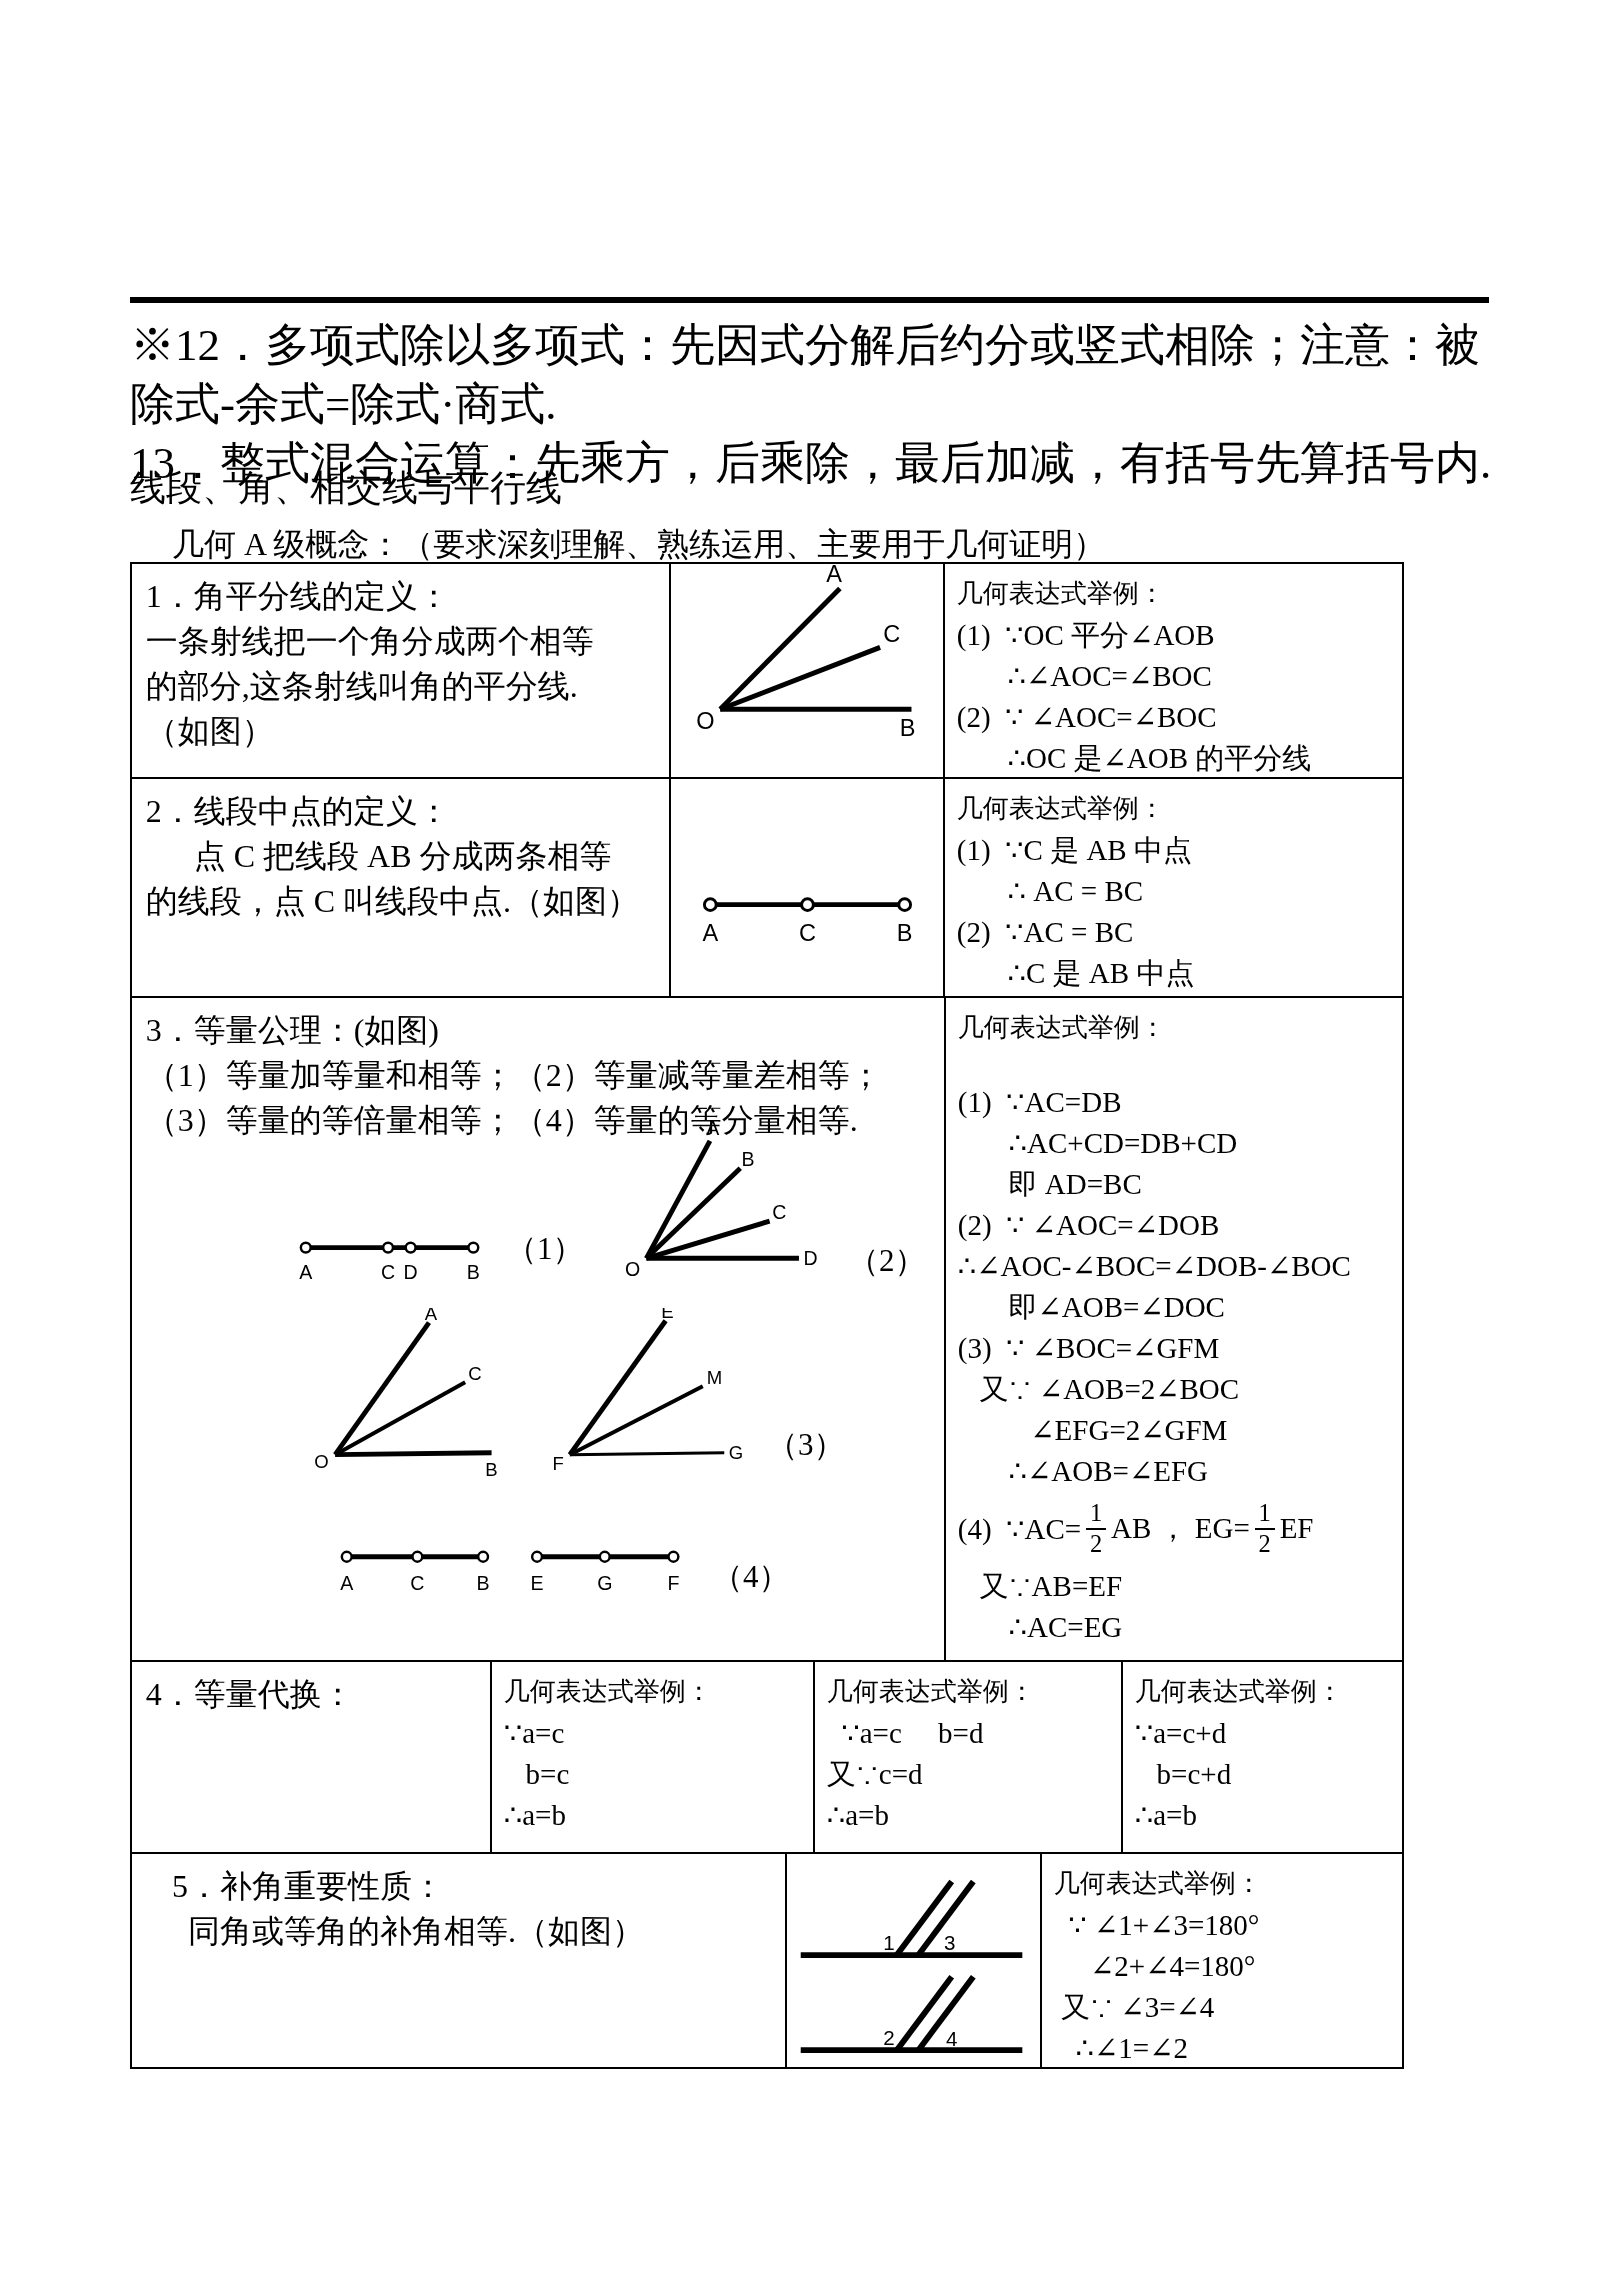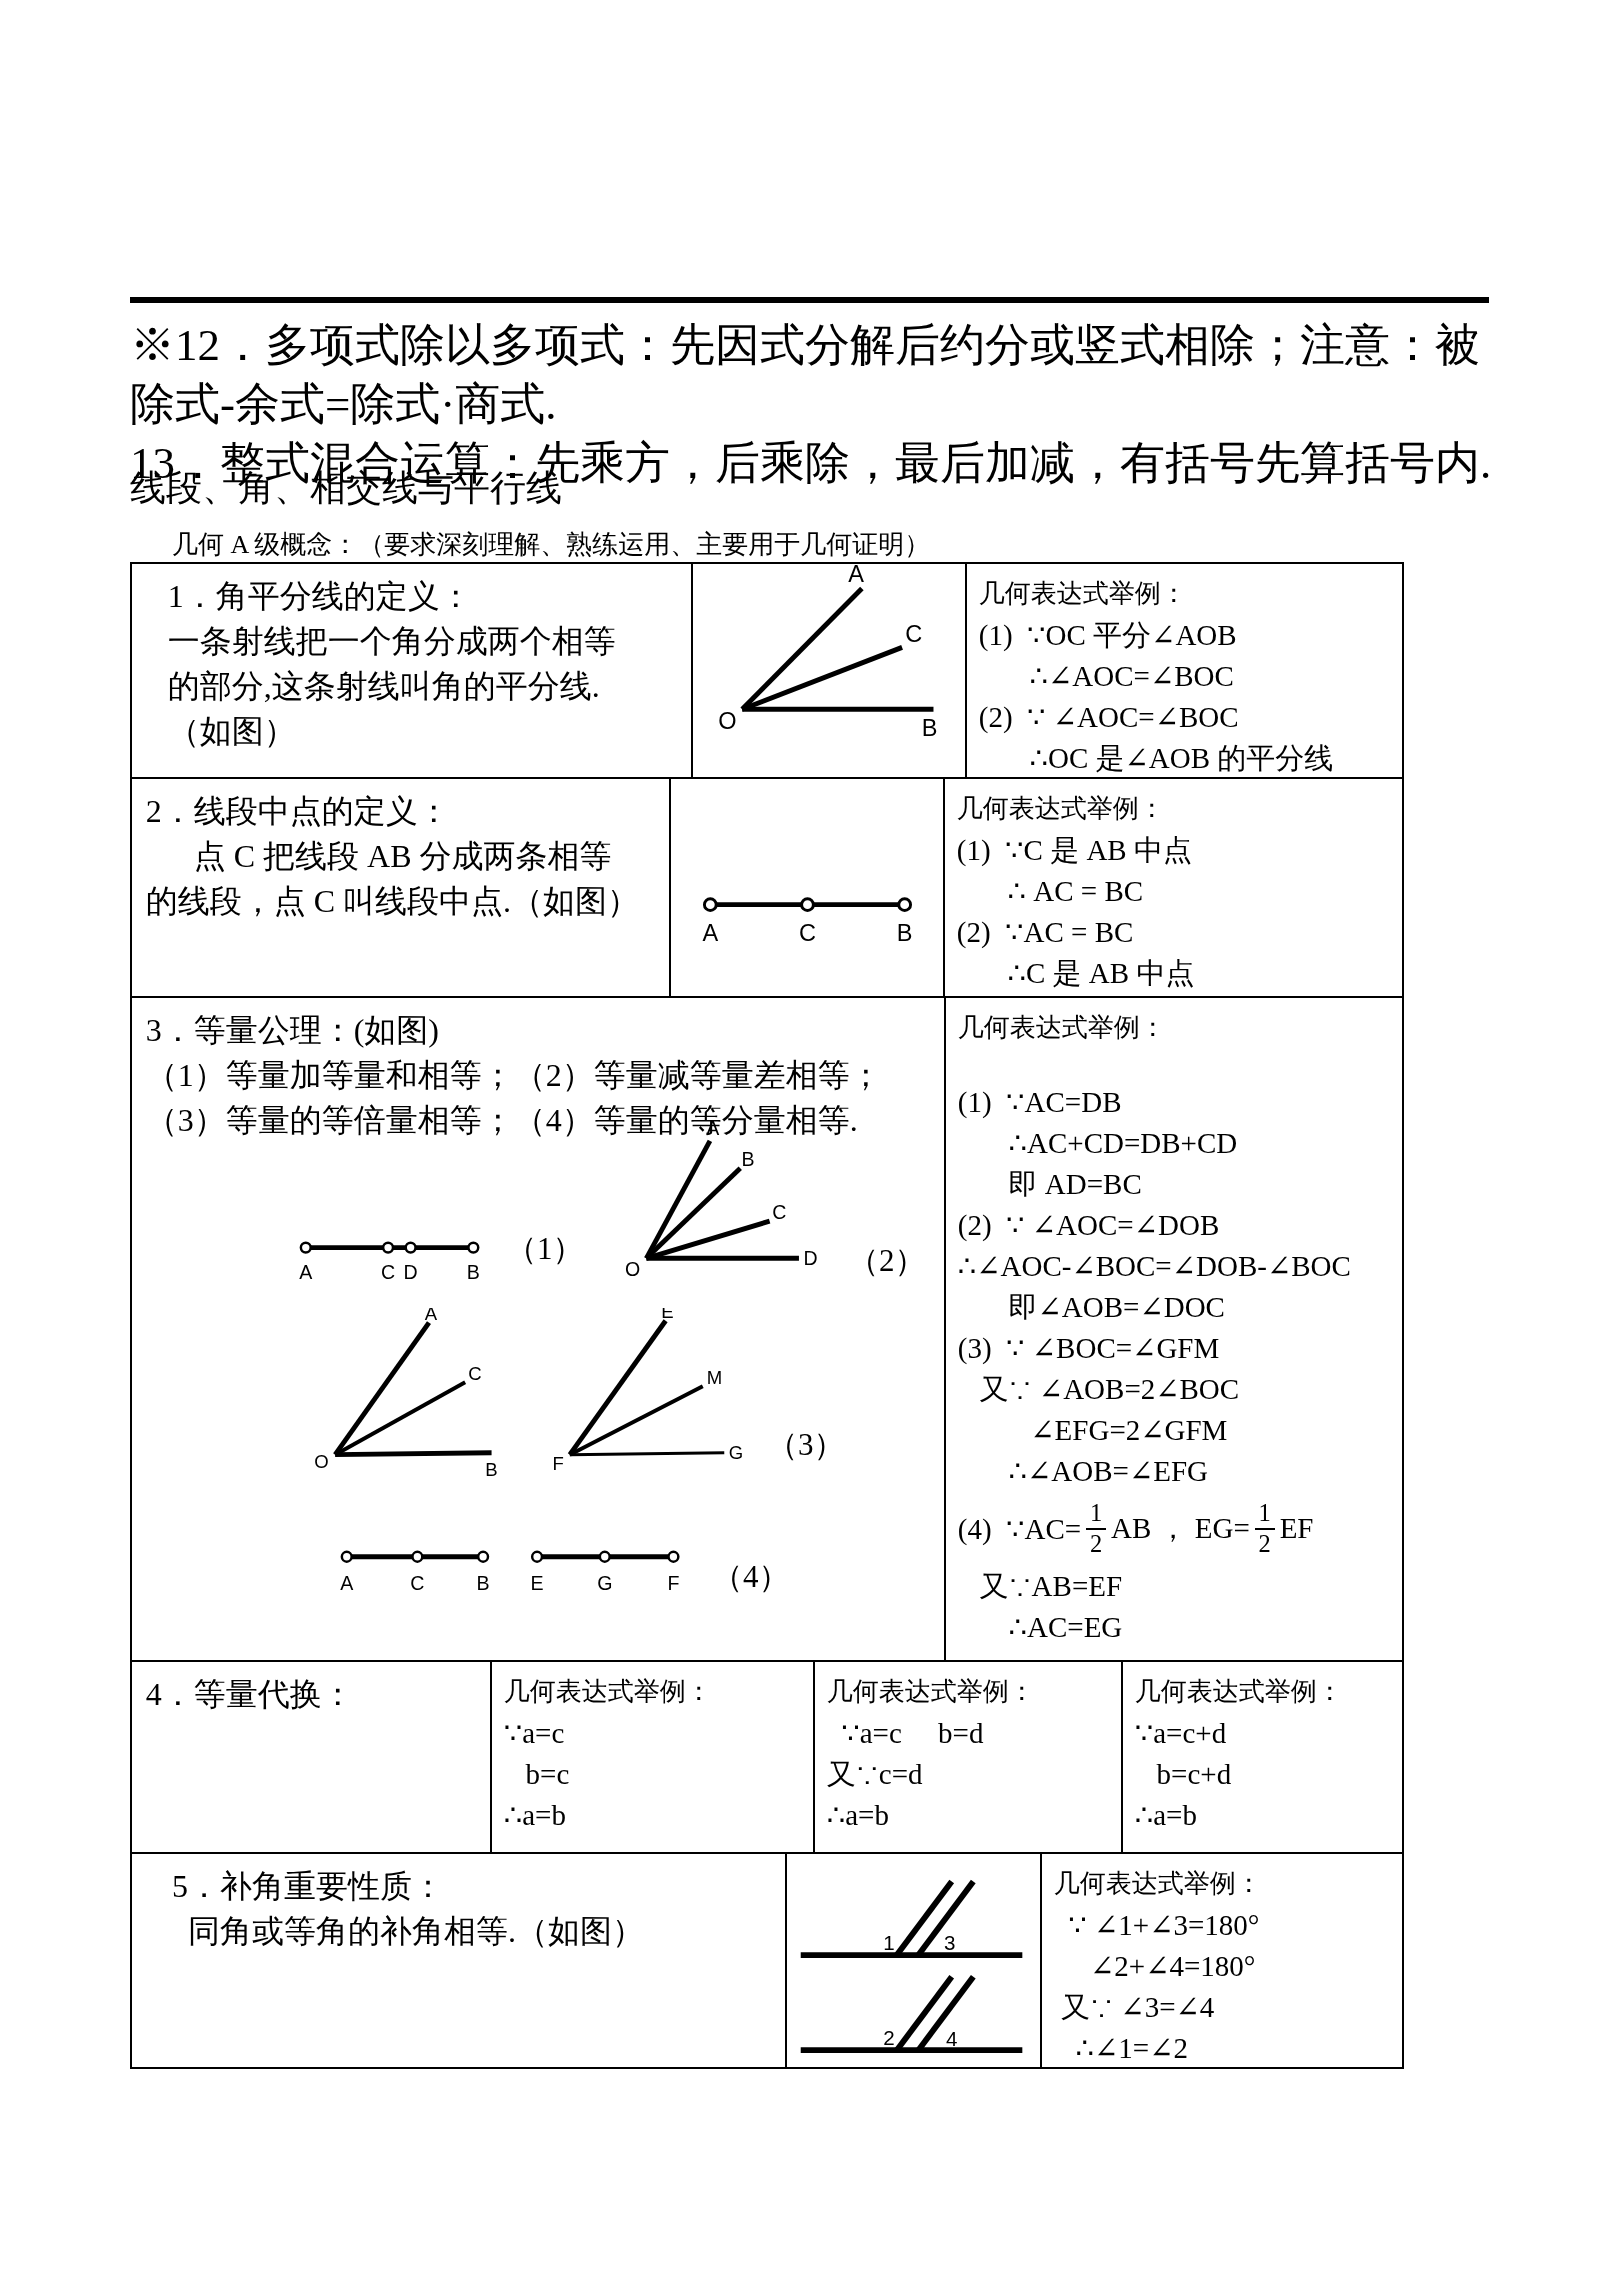--- a/index.html
+++ b/index.html
@@ -1,24 +1,24 @@
 <!DOCTYPE html>
 <html><head>
 <meta charset="utf-8">
 <style>
   html,body{margin:0;padding:0;background:#e8e8e8;}
   .page{position:relative;width:1621px;height:2293px;background:#ffffff;color:#000;
         font-family:"Liberation Serif","DejaVu Serif",serif;overflow:hidden;}
   .toprule{position:absolute;left:130px;top:297px;width:1359px;height:5.9px;background:#000;}
   .notes{position:absolute;left:130px;top:316px;width:1372px;font-size:45px;line-height:59px;white-space:pre-wrap;}
   .sec-title{position:absolute;left:130px;top:467px;font-size:36px;line-height:43px;}
-  .sec-sub{position:absolute;left:172px;top:523px;font-size:26px;line-height:43px;}
+  .sec-sub{position:absolute;left:172px;top:523px;font-size:32px;line-height:43px;}
   .tbl{position:absolute;left:130px;top:562px;width:1274px;box-sizing:border-box;border:2.9px solid #000;}
   .trow{display:flex;box-sizing:border-box;border-top:2.9px solid #000;}
-  .trow.first{border-top:none;padding-left:22px;}
+  .trow.first{border-top:none;}
   .cell{box-sizing:border-box;border-left:2.9px solid #000;position:relative;overflow:hidden;}
   .cell.first{border-left:none;}
   .cell.last{flex:1;}
   .r1{height:213px;} .r2{height:219px;} .r3{height:664px;} .r4{height:192px;} .r5{height:215px;}
   .def{padding:9.8px 13.7px;font-size:32px;line-height:45px;white-space:pre-wrap;}
   .excell{padding:7.8px 11.8px;}
   .ex-title{font-size:26px;line-height:43px;white-space:pre-wrap;}
   .ex-block{font-size:29px;line-height:41px;white-space:pre-wrap;}
   .gap-top{margin-top:33px;}
   .figcell{padding:0;}

